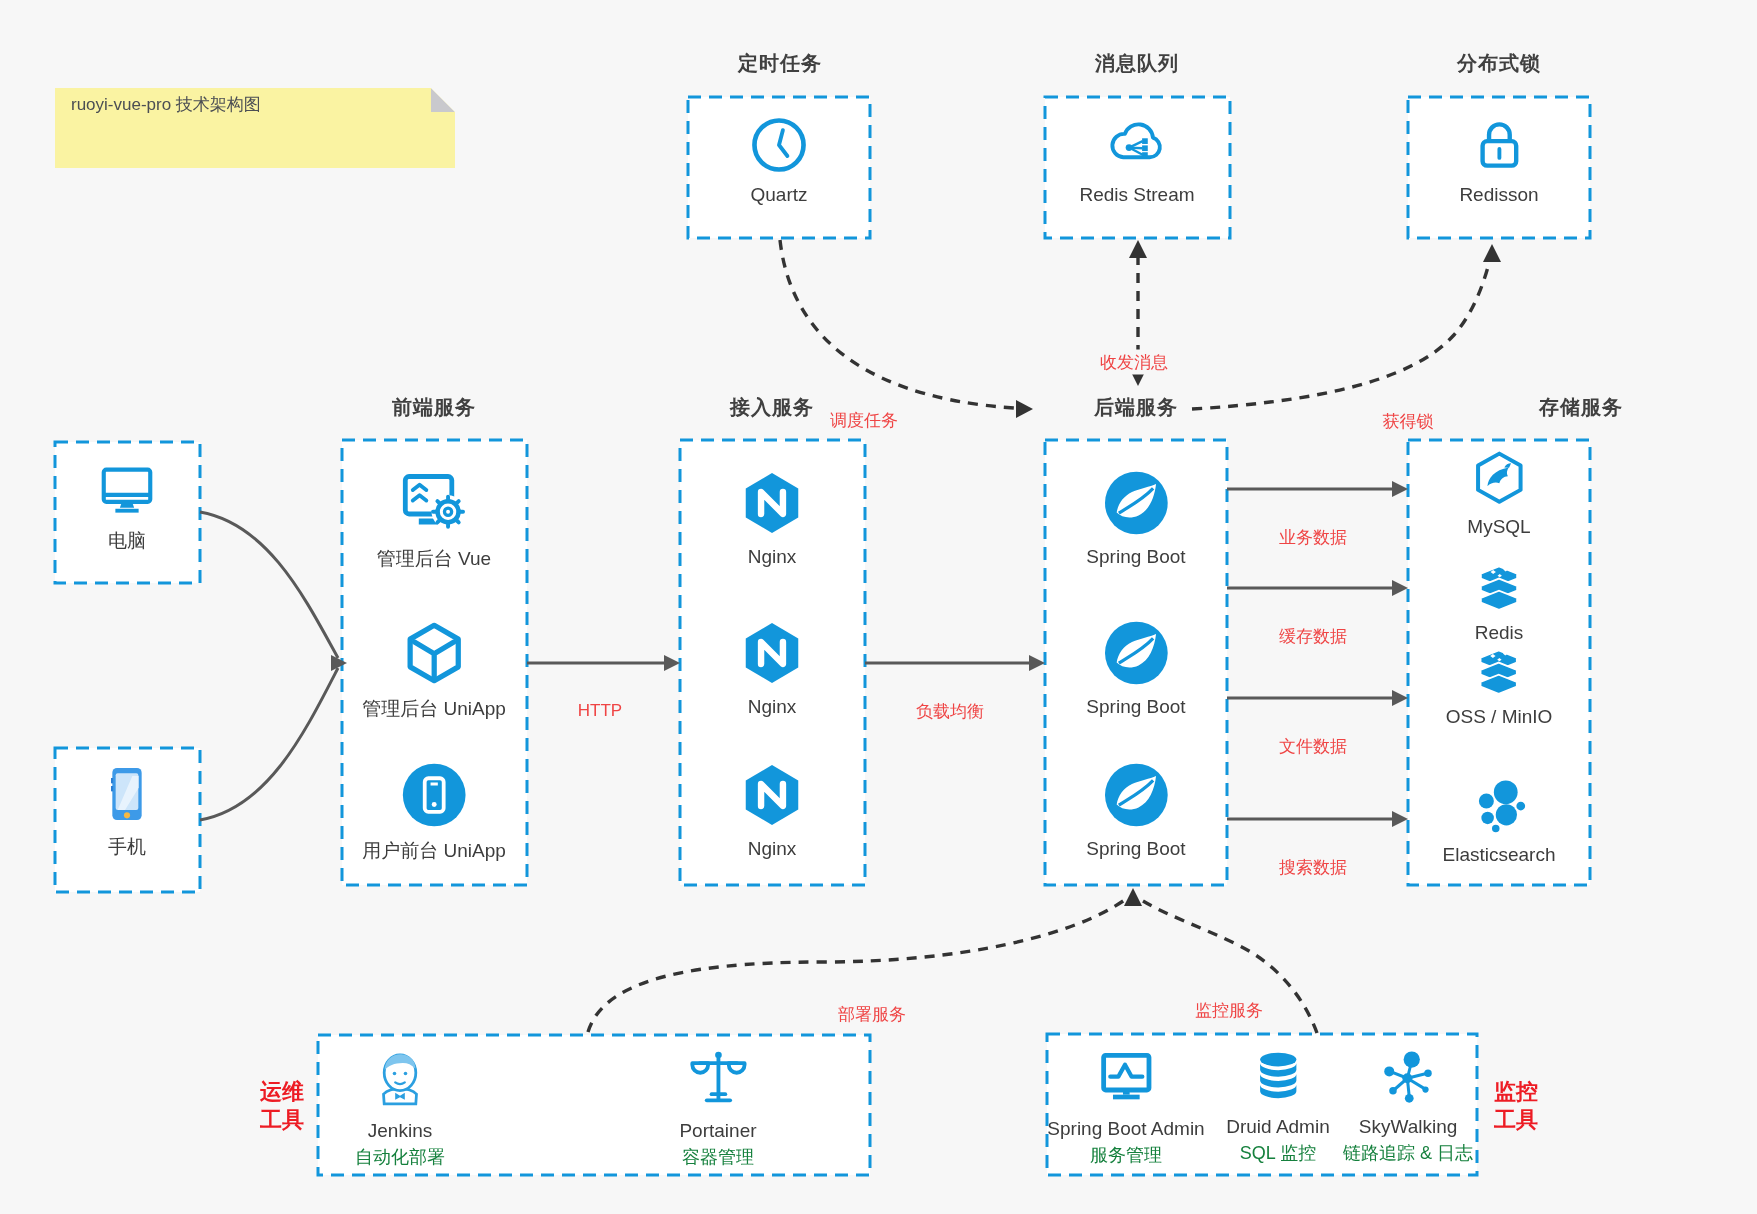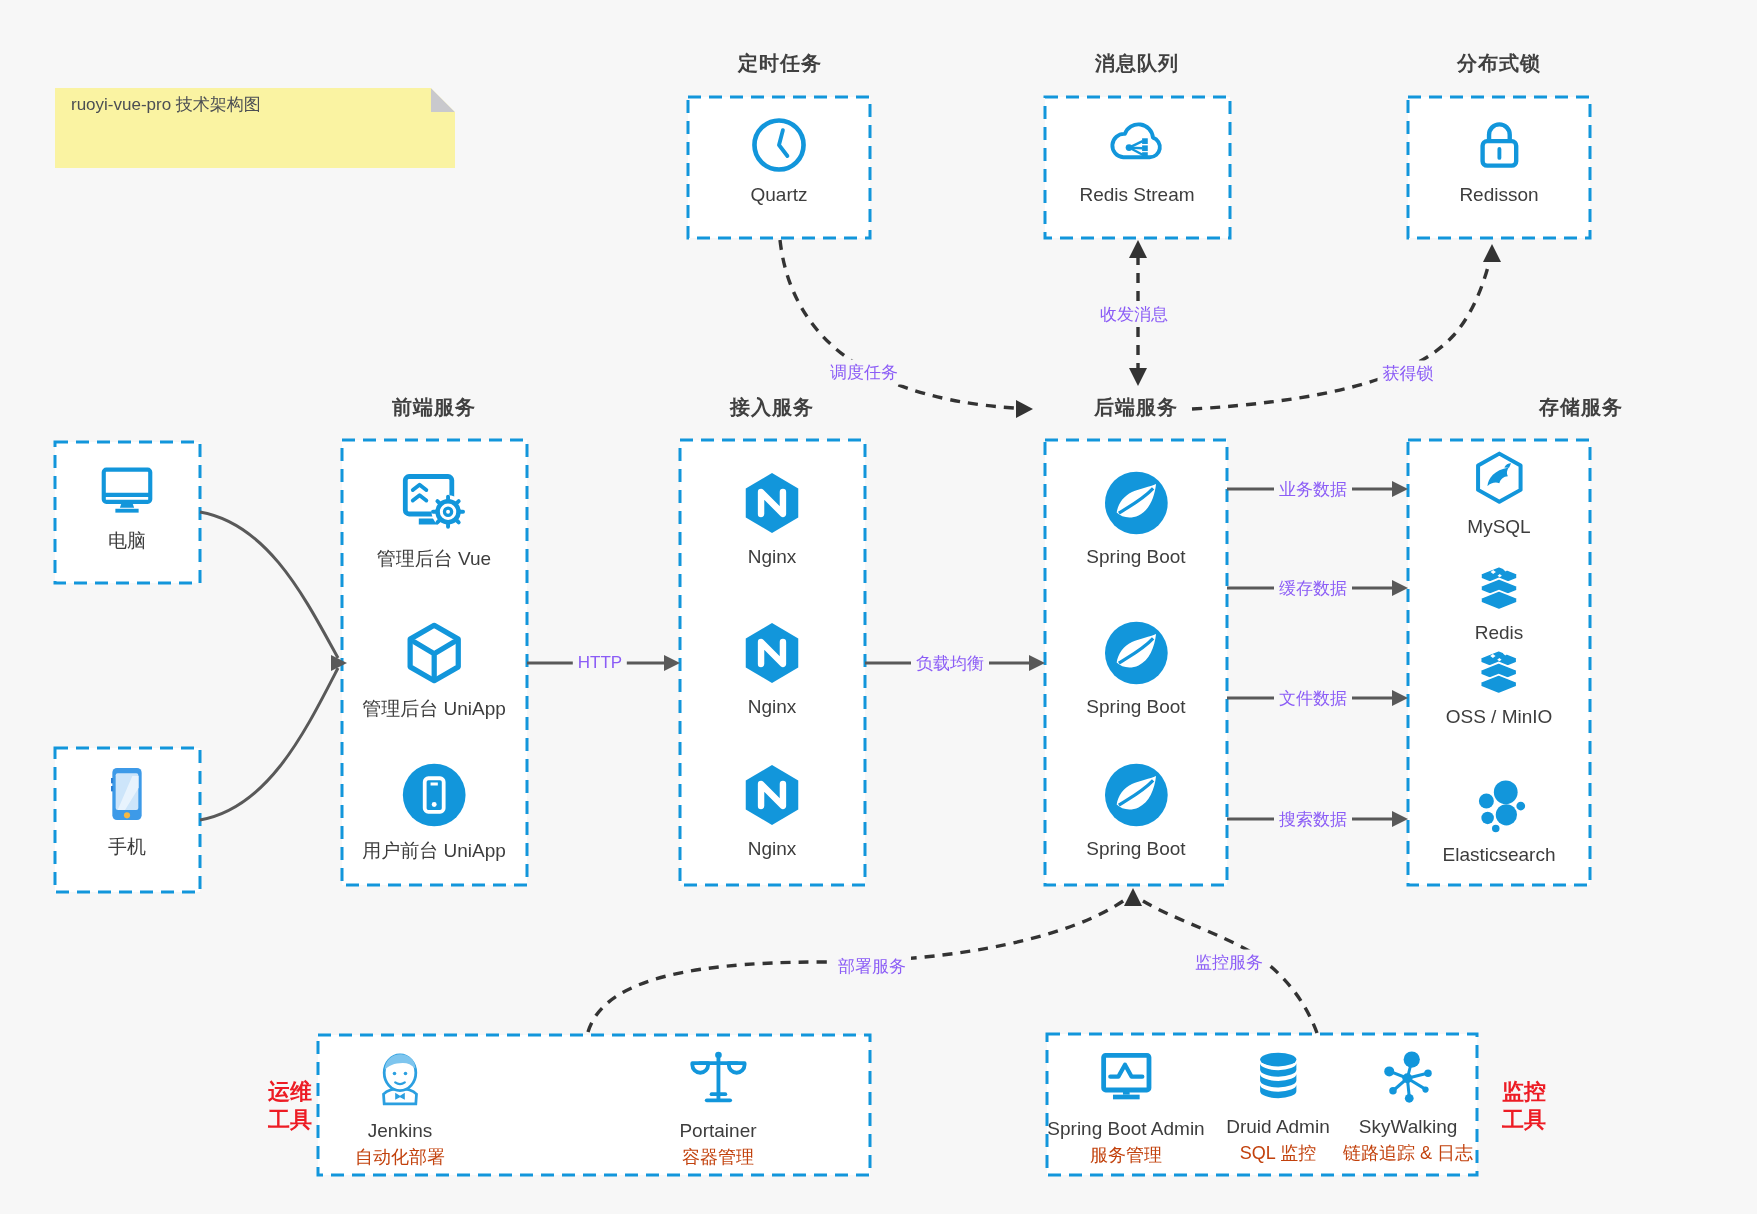--- a/index.html
+++ b/index.html
@@ -2,26 +2,26 @@
 <html><head>
 <meta charset="utf-8">
 <style>
   html,body{margin:0;padding:0;background:#f7f7f7;}
   .stage{position:relative;width:1757px;height:1214px;background:#f7f7f7;overflow:hidden;
          font-family:"Liberation Sans","DejaVu Sans",sans-serif;}
   svg.layer{position:absolute;left:0;top:0;}
   .grp-title{position:absolute;transform:translateX(-50%);color:#404040;font-size:20px;
              font-weight:bold;white-space:nowrap;letter-spacing:1px;}
   .side-title{position:absolute;color:#ed1c24;font-size:22px;font-weight:bold;line-height:28px;
-              text-align:right;white-space:nowrap;font-family:Liberation Serif, serif;}
+              text-align:center;white-space:nowrap;font-family:Liberation Serif, serif;}
   .node{position:absolute;transform:translateX(-50%);display:flex;flex-direction:column;align-items:center;}
   .node-label{margin-top:8px;font-size:19px;color:#3d3d3d;white-space:nowrap;}
-  .node-sub{margin-top:3px;font-size:18px;color:#c2410c;white-space:nowrap;}
+  .node-sub{margin-top:3px;font-size:18px;color:#15803d;white-space:nowrap;}
   .edge-label{position:absolute;transform:translate(-50%,-50%);background:#f7f7f7;padding:1px 5px;
-              font-size:17px;color:#8b5cf6;white-space:nowrap;}
+              font-size:17px;color:#ef4444;white-space:nowrap;margin-top:48px;}
   .note{position:absolute;left:55px;top:88px;width:400px;height:80px;background:#faf3a2;}
   .note-text{padding:3px 0 0 16px;font-size:17px;line-height:28px;color:#4b4e54;white-space:nowrap;}
   .note-fold-cut{position:absolute;top:0;right:0;width:0;height:0;
                  border-top:24px solid #f7f7f7;border-left:24px solid transparent;}
   .note-fold-shadow{position:absolute;top:0;right:0;width:0;height:0;
                     border-bottom:24px solid #c9c9cd;border-right:24px solid transparent;}
   .icon{display:block;}
 </style>
 </head>
 <body>

